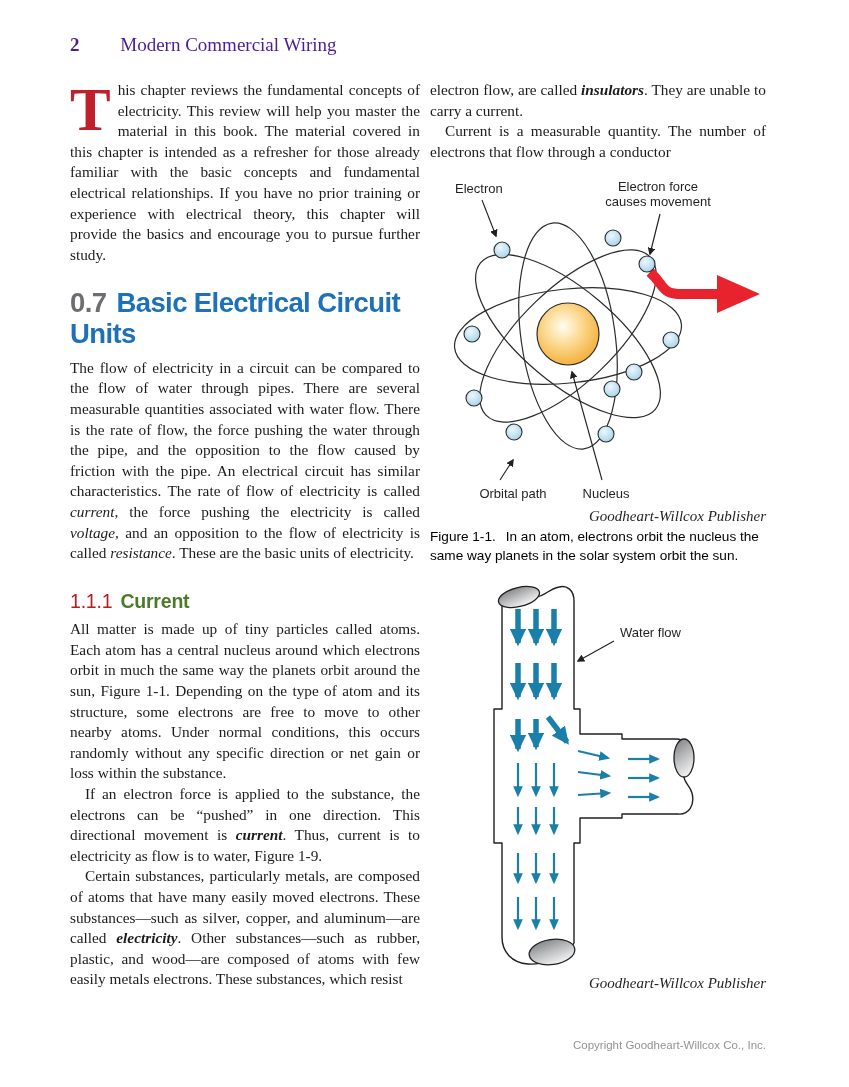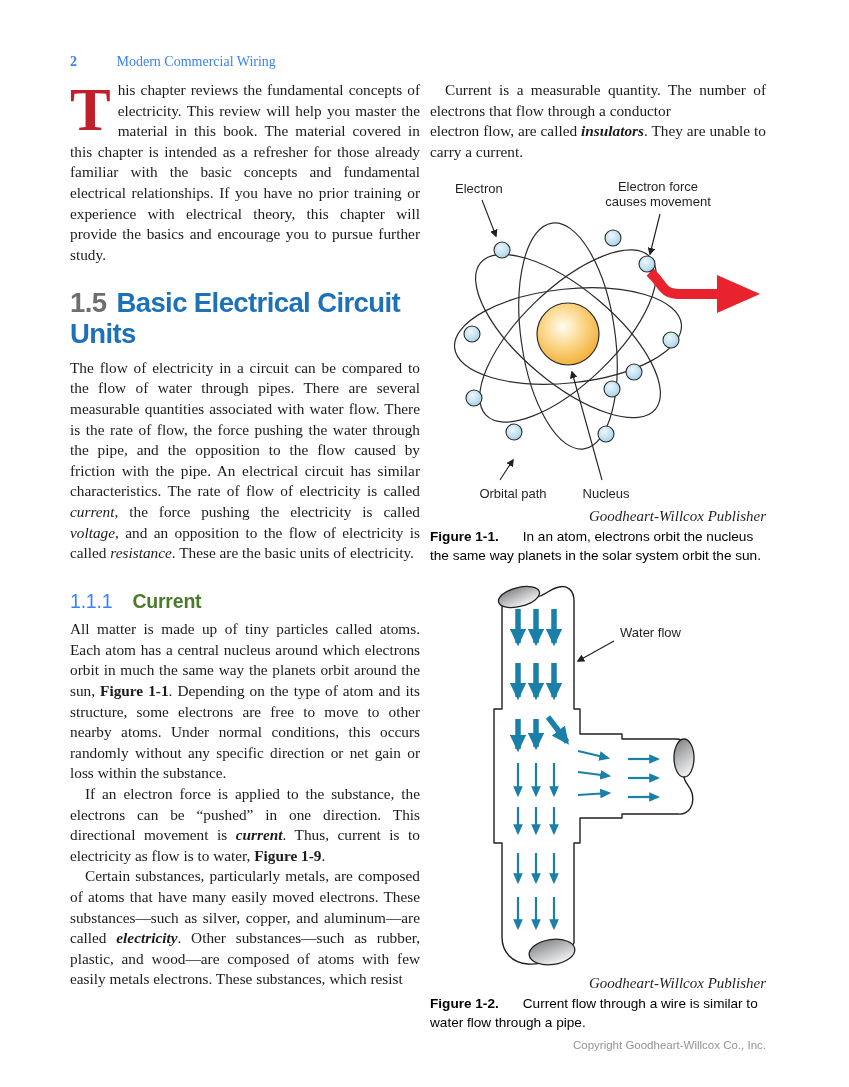--- a/index.html
+++ b/index.html
@@ -1,61 +1,61 @@
 <!DOCTYPE html>
 <html lang="en"><head>
 <meta charset="utf-8">
 <style>
   html,body{margin:0;padding:0;}
   body{
     width:849px;height:1087px;position:relative;background:#ffffff;
     font-family:"Liberation Serif","DejaVu Serif",serif;
     color:#1b1b1b;overflow:hidden;
   }
-  .header{position:absolute;top:34px;left:70px;font-size:14px;color:#3b82f6;margin-top:20px;}
+  .header{position:absolute;top:34px;left:70px;font-size:19px;color:#4c1d95;}
   .header .pgnum{font-weight:bold;}
   .header .runtitle{margin-left:36px;}
   .col{position:absolute;top:80px;}
   .col-left{left:70px;width:350px;}
   .col-right{left:430px;width:336px;}
   p.body{
     margin:0;font-size:15.3px;line-height:20.6px;text-align:justify;
     hyphens:auto;-webkit-hyphens:auto;color:#1b1b1b;
   }
   p.indent{text-indent:15px;}
   .seg-i{font-style:italic;}
-  .seg-b{font-weight:bold;}
+  .seg-b{font-weight:normal;}
   .seg-bi{font-weight:bold;font-style:italic;}
   .dropcap{
     float:left;font-size:61px;line-height:53px;font-weight:bold;
     color:#bf202c;margin:3px 7px 0 0;font-family:"Liberation Serif",serif;
   }
   h2.sec{
     margin:23px 0 9px 0;font-family:"Liberation Sans","DejaVu Sans",sans-serif;
     font-size:27.5px;font-weight:bold;letter-spacing:-0.6px;line-height:1.1;
   }
   h2.sec .num{color:#6d6e71;margin-right:10px;}
   h2.sec .ttl{color:#1d71b8;text-align:center;}
   h3.sub{
     margin:27px 0 7px 0;font-family:"Liberation Sans","DejaVu Sans",sans-serif;
     font-size:19.5px;line-height:1.1;letter-spacing:-0.2px;
   }
-  h3.sub .num{color:#3b82f6;font-weight:normal;margin-right:20px;}
+  h3.sub .num{color:#b91c1c;font-weight:normal;margin-right:8px;}
   h3.sub .ttl{color:#4c7a2b;font-weight:bold;}
   .figwrap{margin-top:14px;}
   .figwrap2{margin-top:16px;}
   .credit{
     text-align:right;font-style:italic;font-size:15px;color:#231f20;
     margin:1px 0 0 0;line-height:14px;
   }
   .caption{
     margin:4px 0 0 0;font-family:"Liberation Sans","DejaVu Sans",sans-serif;
     font-size:13.6px;line-height:19px;color:#000;text-align:left;
   }
-  .caption .cap-label{font-weight:bold;margin-right:24px;}
+  .caption .cap-label{font-weight:normal;margin-right:10px;}
   .footer{
     position:absolute;top:1039px;left:430px;width:336px;text-align:right;
     font-family:"Liberation Sans","DejaVu Sans",sans-serif;
     font-size:11.5px;color:#919396;
   }
   svg text{
     font-family:"Liberation Sans","DejaVu Sans",sans-serif;
     font-size:13px;fill:#231f20;
   }
 </style>
@@ -64,35 +64,35 @@
 
 <div class="header">
   <span class="pgnum">2</span>
   <span class="runtitle">Modern Commercial Wiring</span>
 </div>
 
 <div class="col col-left">
   <p class="body"><span class="dropcap">T</span><span><span>his chapter reviews the fundamental concepts of electricity. This review will help you master the material in this book. The material covered in this chapter is intended as a refresher for those already familiar with the basic concepts and fundamental electrical relationships. If you have no prior training or experience with electrical theory, this chapter will provide the basics and encourage you to pursue further study.</span></span></p>
 
   <h2 class="sec">
-    <span class="num">1.5</span><span class="ttl">Basic Electrical Circuit Units</span>
+    <span class="num">0.7</span><span class="ttl">Basic Electrical Circuit Units</span>
   </h2>
   <p class="body"><span>The flow of electricity in a circuit can be compared to the flow of water through pipes. There are several measurable quantities associated with water flow. There is the rate of flow, the force pushing the water through the pipe, and the opposition to the flow caused by friction with the pipe. An electrical circuit has similar characteristics. The rate of flow of electricity is called </span><span class="seg-i">current</span><span>, the force pushing the electricity is called </span><span class="seg-i">voltage</span><span>, and an opposition to the flow of electricity is called </span><span class="seg-i">resistance</span><span>. These are the basic units of electricity.</span></p>
 
   <h3 class="sub">
     <span class="num">1.1.1</span><span class="ttl">Current</span>
   </h3>
   <p class="body"><span>All matter is made up of tiny particles called atoms. Each atom has a central nucleus around which electrons orbit in much the same way the planets orbit around the sun, </span><span class="seg-b">Figure 1-1</span><span>. Depending on the type of atom and its structure, some electrons are free to move to other nearby atoms. Under normal conditions, this occurs randomly without any specific direction or net gain or loss within the substance.</span></p>
   <p class="body indent"><span>If an electron force is applied to the substance, the electrons can be “pushed” in one direction. This directional movement is </span><span class="seg-bi">current</span><span>. Thus, current is to electricity as flow is to water, </span><span class="seg-b">Figure 1-9</span><span>.</span></p>
   <p class="body indent"><span>Certain substances, particularly metals, are composed of atoms that have many easily moved electrons. These substances—such as silver, copper, and aluminum—are called </span><span class="seg-bi">electricity</span><span>. Other substances—such as rubber, plastic, and wood—are composed of atoms with few easily metals electrons. These substances, which resist</span></p>
 </div>
 
 <div class="col col-right">
+  <p class="body"><span>electron flow, are called </span><span class="seg-bi">insulators</span><span>. They are unable to carry a current.</span></p>
   <p class="body indent"><span>Current is a measurable quantity. The number of electrons that flow through a conductor</span></p>
-  <p class="body"><span>electron flow, are called </span><span class="seg-bi">insulators</span><span>. They are unable to carry a current.</span></p>
 
   <div class="figwrap">
     <svg width="336" height="328" viewBox="0 0 336 328">
       <defs>
         <radialGradient id="nucGrad" cx="42%" cy="38%" r="70%">
           <stop offset="0%" stop-color="#fffdf2"></stop>
           <stop offset="45%" stop-color="#fbd88d"></stop>
           <stop offset="80%" stop-color="#f5b94d"></stop>
           <stop offset="100%" stop-color="#f2a93b"></stop>
         </radialGradient>
@@ -223,17 +223,16 @@
         <line x1="148" y1="214" x2="179" y2="212" marker-end="url(#mtn)"></line>
         <line x1="198" y1="178" x2="228" y2="178" marker-end="url(#mtn)"></line>
         <line x1="198" y1="197" x2="228" y2="197" marker-end="url(#mtn)"></line>
         <line x1="198" y1="216" x2="228" y2="216" marker-end="url(#mtn)"></line>
       </g>
 
       <line x1="184" y1="60" x2="148" y2="80" stroke="#231f20" stroke-width="1.1" marker-end="url(#ptr2)"></line>
       <text x="190" y="56">Water flow</text>
     </svg>
     <p class="credit">Goodheart-Willcox Publisher</p>
-    <p class="caption"><span class="cap-label">Figure 1-2.</span><span>Current flow through a wire is similar to water flow through a pipe.</span></p>
   </div>
 </div>
 
 <div class="footer">Copyright Goodheart-Willcox Co., Inc.</div>
 
 </body></html>

